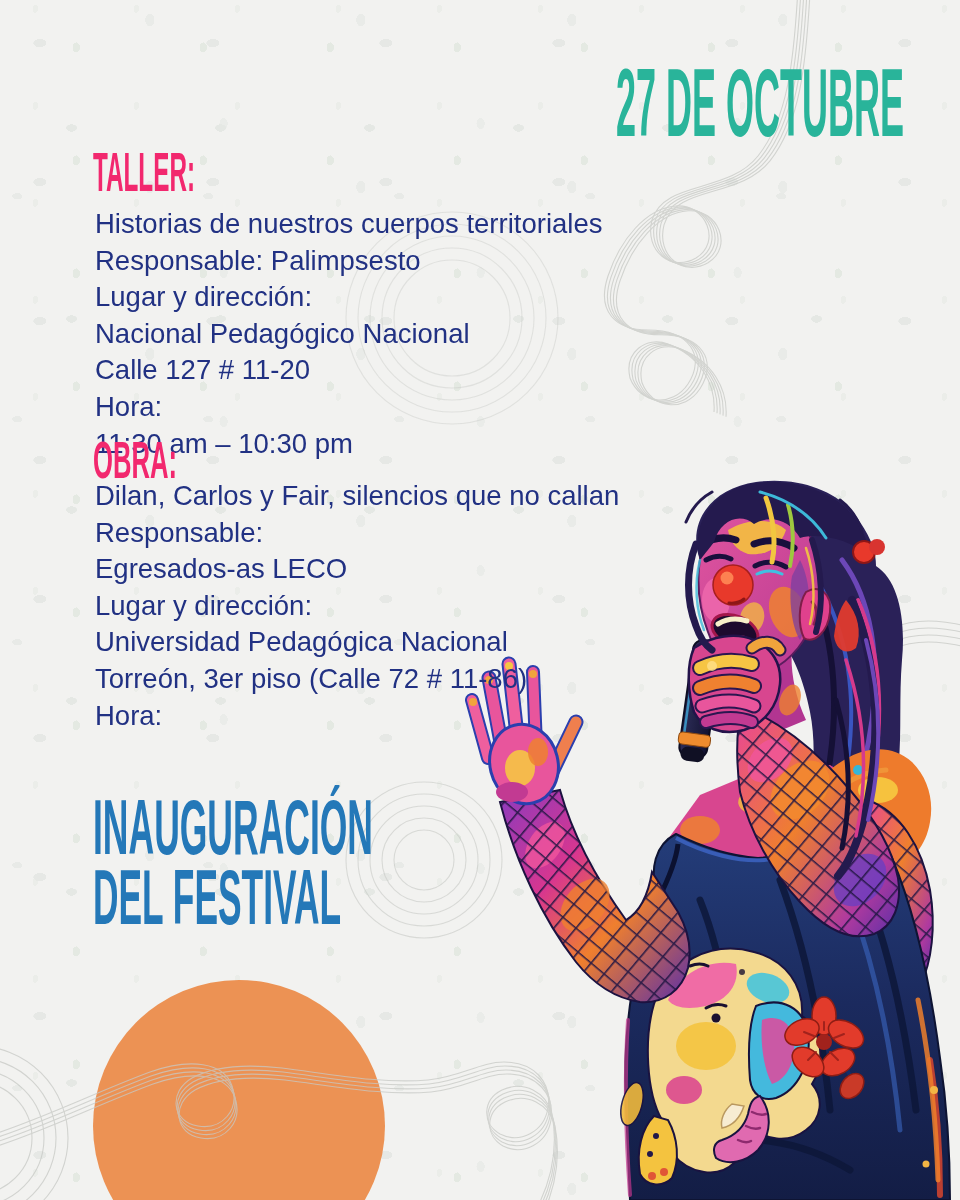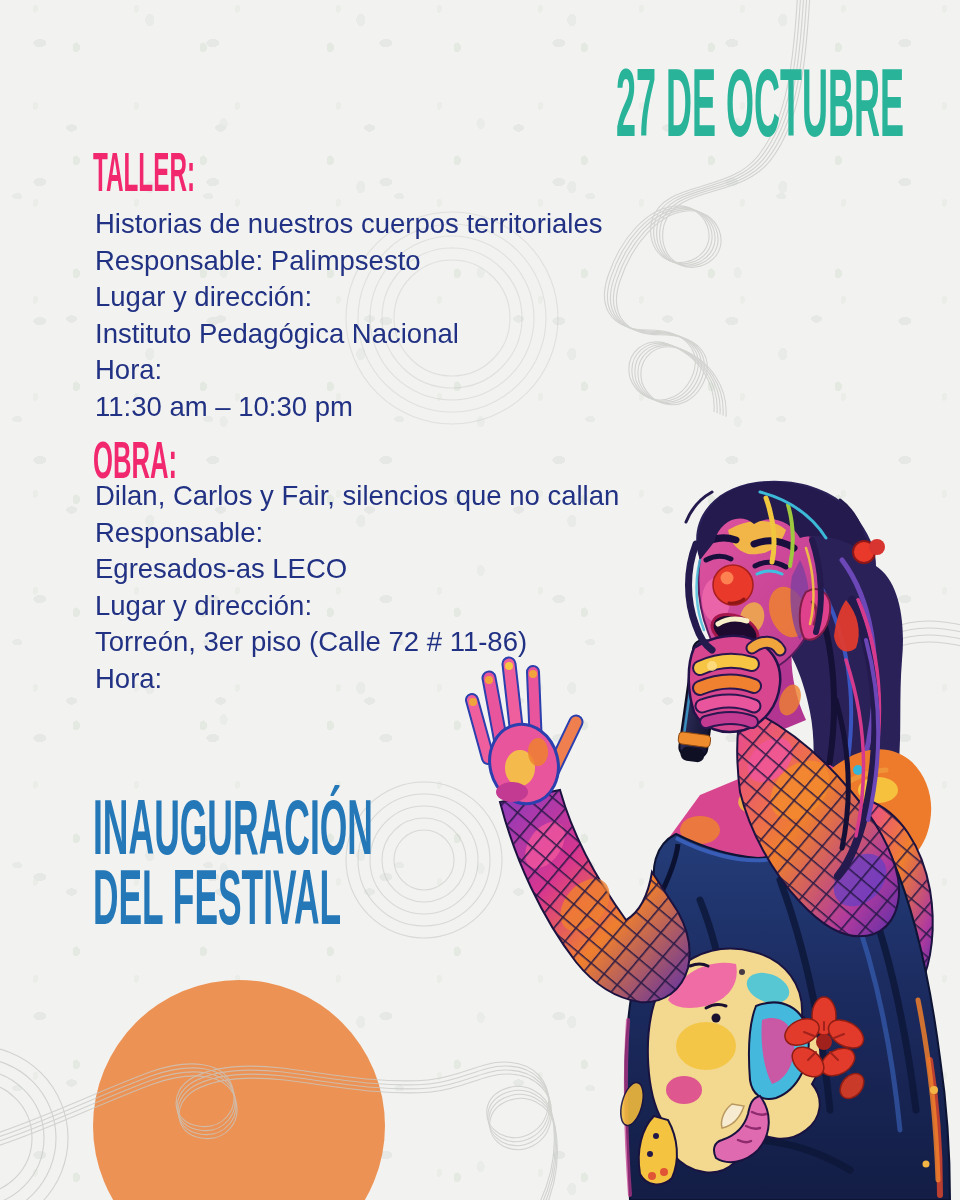--- a/index.html
+++ b/index.html
@@ -340,33 +340,35 @@
     <text x="0" y="80" font-size="96" fill="#29b49a" textLength="288" lengthAdjust="spacingAndGlyphs">27 DE OCTUBRE</text>
   </svg>
 
   <svg class="abs" style="left:93px;top:147px;" width="120" height="52" viewBox="0 0 120 52">
     <text x="0" y="44" font-size="55" fill="#f2286e" textLength="102" lengthAdjust="spacingAndGlyphs">TALLER:</text>
   </svg>
   <div class="body-block" style="left:95px;top:206px;">
     <div class="bl">Historias de nuestros cuerpos territoriales</div>
     <div class="bl"><span class="lbl">Responsable:</span> <span>Palimpsesto</span></div>
     <div class="bl lbl">Lugar y dirección:</div>
-    <div class="bl">Instituto Pedagógica Nacional</div>
+    <div class="bl">Nacional Pedagógico Nacional</div>
+    <div class="bl">Calle 127 # 11-20</div>
     <div class="bl lbl">Hora:</div>
     <div class="bl">11:30 am – 10:30 pm</div>
   </div>
 
   <svg class="abs" style="left:93px;top:436px;" width="100" height="50" viewBox="0 0 100 50">
     <text x="0" y="42" font-size="52" fill="#f2286e" textLength="84" lengthAdjust="spacingAndGlyphs">OBRA:</text>
   </svg>
   <div class="body-block" style="left:95px;top:478px;">
     <div class="bl">Dilan, Carlos y Fair, silencios que no callan</div>
     <div class="bl lbl">Responsable:</div>
     <div class="bl">Egresados-as LECO</div>
     <div class="bl lbl">Lugar y dirección:</div>
+    <div class="bl">Universidad Pedagógica Nacional</div>
     <div class="bl">Torreón, 3er piso (Calle 72 # 11-86)</div>
     <div class="bl lbl">Hora:</div>
   </div>
 
   <svg class="abs" style="left:93px;top:778px;" width="300" height="150" viewBox="0 0 300 150">
     <text x="0" y="76" font-size="78" fill="#2478b8" textLength="280" lengthAdjust="spacingAndGlyphs">INAUGURACIÓN</text>
     <text x="0" y="146" font-size="78" fill="#2478b8" textLength="248" lengthAdjust="spacingAndGlyphs">DEL FESTIVAL</text>
   </svg>
 
 </div>

